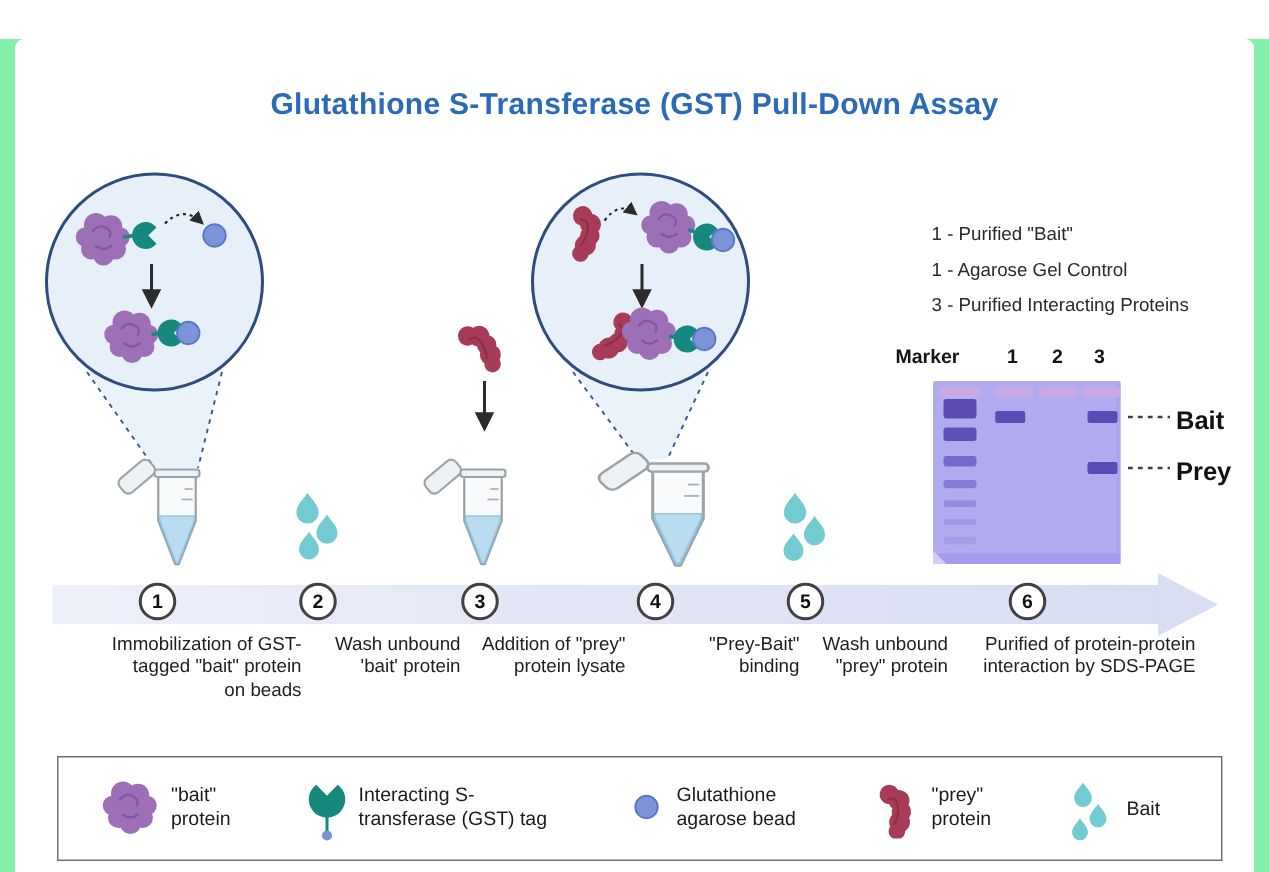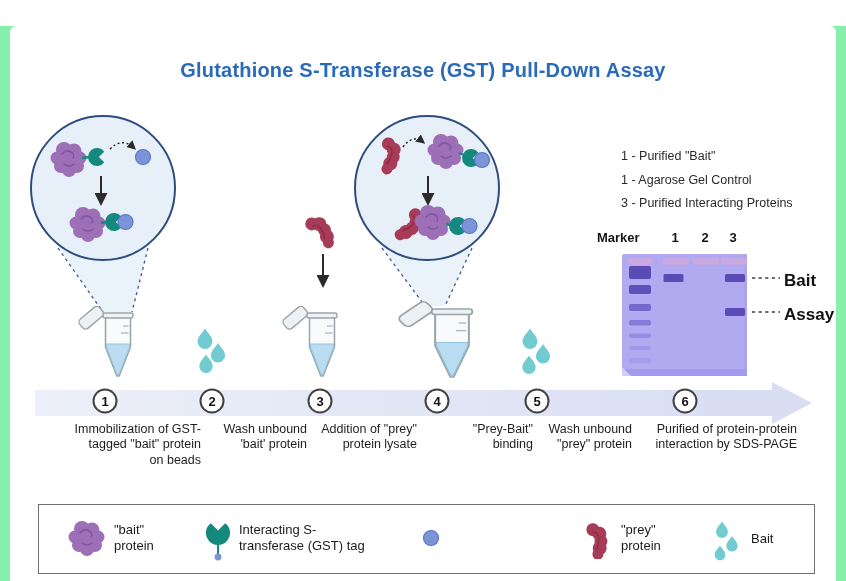--- a/index.html
+++ b/index.html
@@ -219,21 +219,21 @@
   <div class="gel-leg" style="top:123px">1 -  Purified "Bait"</div>
   <div class="gel-leg" style="top:147px">1 - Agarose Gel Control</div>
   <div class="gel-leg" style="top:170px">3 - Purified Interacting Proteins</div>
 
   <div class="lane-hd" style="left:597px">Marker</div>
   <div class="lane-hd lane-num" style="left:675px">1</div>
   <div class="lane-hd lane-num" style="left:705px">2</div>
   <div class="lane-hd lane-num" style="left:733px">3</div>
 
   <div class="band-lab" style="top:245px">Bait</div>
-  <div class="band-lab" style="top:279px">Assay</div>
+  <div class="band-lab" style="top:279px">Prey</div>
 
   <div class="stepnum" style="left:105px">1</div>
   <div class="stepnum" style="left:212px">2</div>
   <div class="stepnum" style="left:320px">3</div>
   <div class="stepnum" style="left:437px">4</div>
   <div class="stepnum" style="left:537px">5</div>
   <div class="stepnum" style="left:685px">6</div>
 
   <div class="steplabel" style="left:106px">Immobilization of GST-
 tagged "bait" protein
@@ -258,20 +258,22 @@
 
     <svg class="legend-icon" style="left:164px; top:14px" width="30" height="44" viewBox="-15 -14 30 44" xmlns="http://www.w3.org/2000/svg" xmlns:xlink="http://www.w3.org/1999/xlink">
       <use href="#p-gst-legend" xlink:href="#p-gst-legend"></use>
     </svg>
     <div class="legend-label" style="left:200px; top:17px">Interacting S-
 transferase (GST) tag</div>
 
     <svg class="legend-icon" style="left:382px; top:23px" width="20" height="20" viewBox="-10 -10 20 20" xmlns="http://www.w3.org/2000/svg" xmlns:xlink="http://www.w3.org/1999/xlink">
       <use href="#p-bead" xlink:href="#p-bead"></use>
     </svg>
+    <div class="legend-label" style="left:412px; top:17px">Glutathione
+agarose bead</div>
 
     <svg class="legend-icon" style="left:539px; top:14px" width="38" height="40" viewBox="-19 -20 38 40" xmlns="http://www.w3.org/2000/svg" xmlns:xlink="http://www.w3.org/1999/xlink">
       <use href="#p-prey" xlink:href="#p-prey" transform="rotate(-35)"></use>
     </svg>
     <div class="legend-label" style="left:582px; top:17px">"prey"
 protein</div>
 
     <svg class="legend-icon" style="left:668px; top:13px" width="32" height="44" viewBox="-16 -22 32 44" xmlns="http://www.w3.org/2000/svg" xmlns:xlink="http://www.w3.org/1999/xlink">
       <use href="#p-drop" xlink:href="#p-drop" transform="translate(-1,-10) scale(0.8)"></use>
       <use href="#p-drop" xlink:href="#p-drop" transform="translate(9,4) scale(0.76)"></use>

